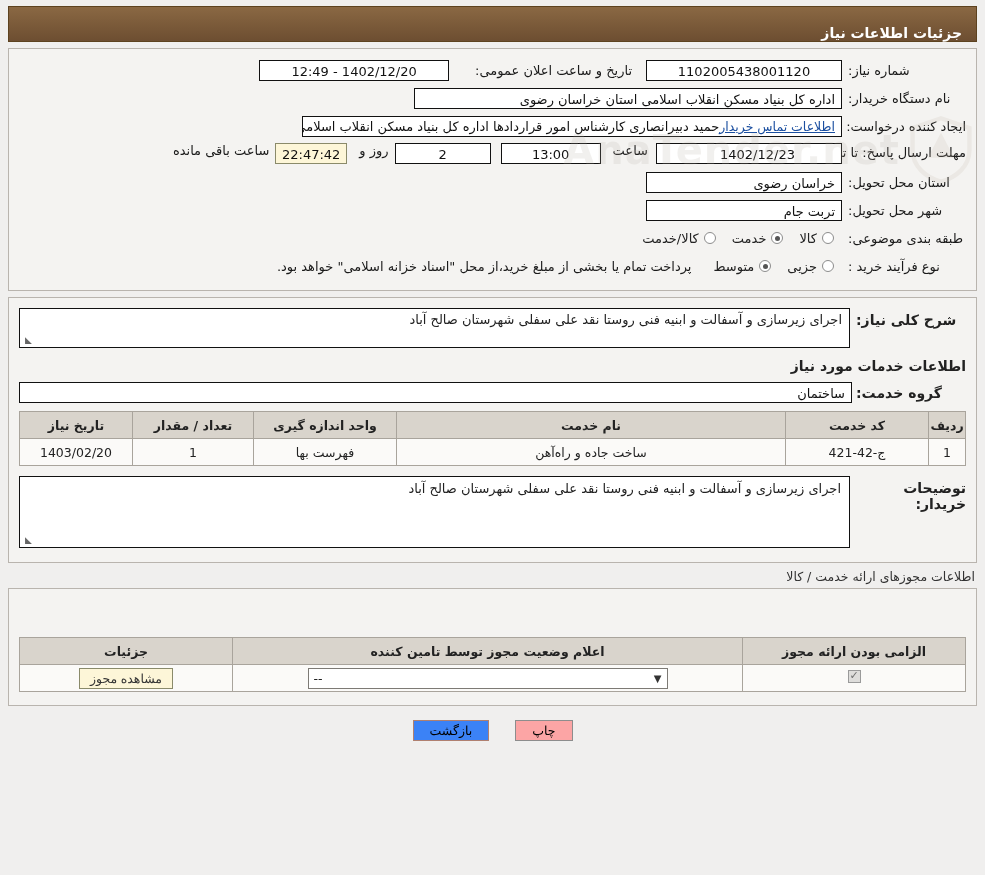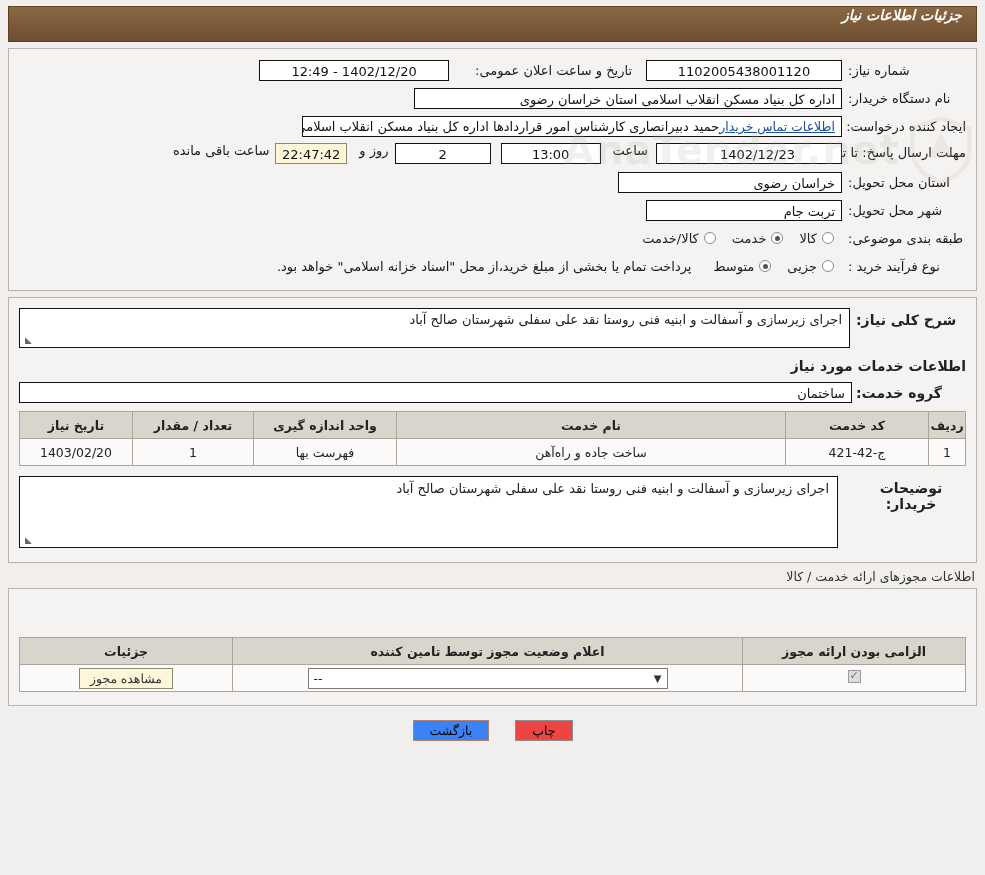--- a/index.html
+++ b/index.html
@@ -23,25 +23,24 @@
     background: #f0efee;
   }
   
   .titlebar {
     margin: 6px 8px 0 8px;
     height: 36px;
     background: #7b5a3a;
     background: linear-gradient(#8a6843, #6d4e31);
     border: 1px solid #5d421f;
     display: flex;
-    align-items: flex-start;
+    align-items: flex-end;
     justify-content: flex-start;
     padding: 0 14px;
     box-sizing: border-box;
-    font-style: italic;
   }
   .titlebar .title {
     color: #ffffff;
     font-size: 14px;
     font-weight: bold;
   }
   
   .panel {
     margin: 6px 8px 0 8px;
     border: 1px solid #b9b4ae;
@@ -253,21 +252,21 @@
     justify-content: center;
     gap: 14px;
     margin-top: 14px;
   }
   .btn {
     border: 1px solid #8d8d8d;
     padding: 2px 16px;
     font-size: 12.5px;
     cursor: pointer;
   }
-  .btn-print { background: #ef4444; margin-left: 12px; }
+  .btn-print { background: #fca5a5; margin-left: 12px; }
   .btn-back { background: #3b82f6; border-color: #b08070; }
 </style>
 </head>
 <body>
 
 <div class="page">
 
   <div class="titlebar">
     <div class="title">جزئیات اطلاعات نیاز</div>
   </div>
@@ -311,21 +310,21 @@
         <div class="lbl" style="margin-right:8px;">ساعت</div>
         <div class="fld center" style="width:100px;margin-right:6px;">13:00</div>
         <div class="fld center" style="width:96px;margin-right:10px;">2</div>
         <div class="lbl" style="margin-right:6px;">روز و</div>
         <div class="fld center" style="width:72px;margin-right:6px;background:#fdf6d8;border-color:#8a8a6a;">22:47:42</div>
         <div class="lbl" style="margin-right:6px;margin-left:30px;">ساعت باقی مانده</div>
       </div>
 
       <div class="row">
         <div class="lbl lbl-w">استان محل تحویل:</div>
-        <div class="fld" style="width:224px;">خراسان رضوی</div>
+        <div class="fld" style="width:196px;">خراسان رضوی</div>
       </div>
 
       <div class="row">
         <div class="lbl lbl-w">شهر محل تحویل:</div>
         <div class="fld" style="width:196px;">تربت جام</div>
       </div>
 
       <div class="row">
         <div class="lbl lbl-w">طبقه بندی موضوعی:</div>
         <div class="radio-group" style="margin-right:8px;">
@@ -397,21 +396,21 @@
             <td>ج-42-421</td>
             <td>ساخت جاده و راه‌آهن</td>
             <td>فهرست بها</td>
             <td>1</td>
             <td>1403/02/20</td>
           </tr>
         </tbody>
       </table>
 
       <div class="row" style="align-items:flex-start;margin-top:10px;">
-        <div class="lbl-bold" style="width:110px;flex:0 0 110px;text-align:center;padding-left:6px;padding-top:4px;margin-left:12px;">توضیحات خریدار:</div>
+        <div class="lbl-bold" style="width:110px;flex:0 0 110px;text-align:right;padding-left:6px;padding-top:4px;">توضیحات خریدار:</div>
         <div class="desc-box" style="flex:1;">
           <span>اجرای زیرسازی و آسفالت و ابنیه فنی روستا نقد علی سفلی شهرستان صالح آباد</span>
           <span class="resizer">◣</span>
         </div>
       </div>
 
     </div>
   </div>
 
   <div class="sub-note">اطلاعات مجوزهای ارائه خدمت / کالا</div>

